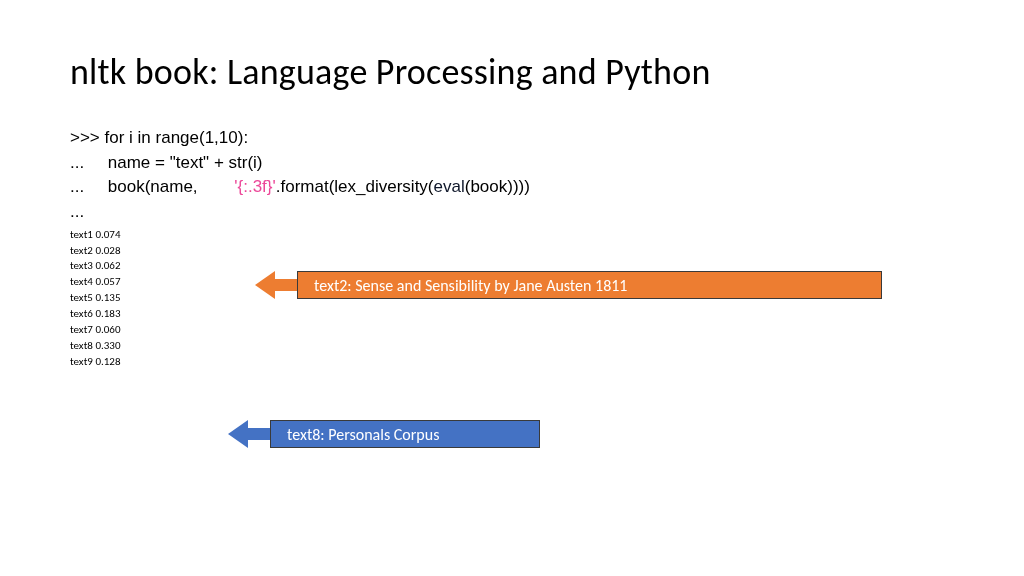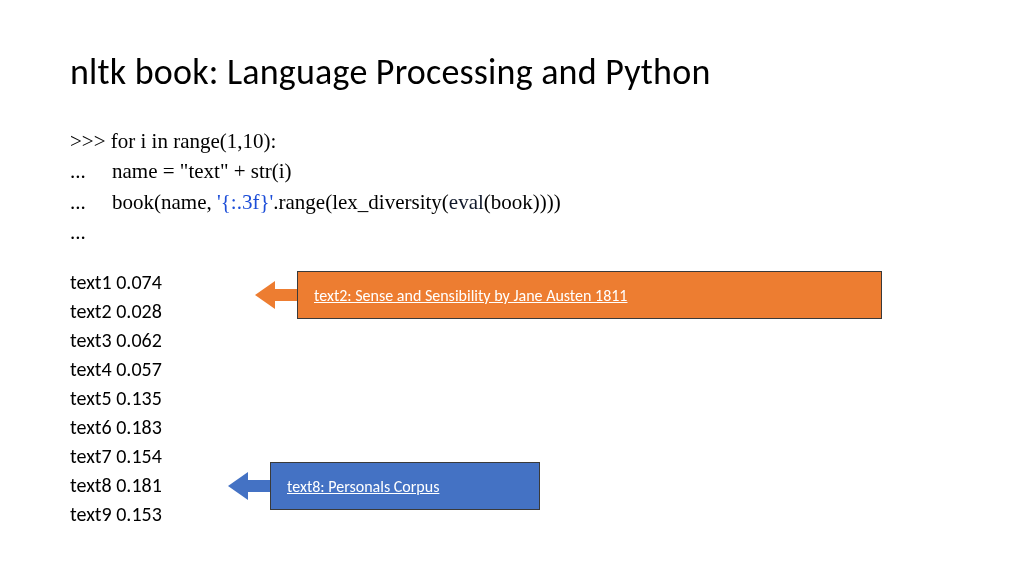--- a/index.html
+++ b/index.html
@@ -15,94 +15,93 @@
     padding: 50px 55px 0 70px;
   }
   .title {
     font-size: 36px;
     font-weight: 400;
     color: #000;
     margin-bottom: 32px;
     letter-spacing: 0.2px;
   }
   .code-block {
-    font-size: 21px;
+    font-size: 17px;
     line-height: 1.45;
     color: #000;
-    font-family: Liberation Serif, serif;
+    font-family: Liberation Sans, sans-serif;
   }
   .code-line { white-space: pre; }
-  .green { color: #1d4ed8; }
+  .green { color: #ec4899; margin-left: 32px; }
   .blue  { color: #0f172a; }
   .output-list {
-    font-size: 20px;
+    font-size: 11px;
     line-height: 1.45;
     color: #000;
-    margin-top: 20px;
+    margin-top: 2px;
   }
   .output-line { white-space: pre; }
 
   .callout {
     position: absolute;
     display: flex;
     align-items: center;
   }
   .arrowhead {
     width: 0; height: 0;
     border-top: 14px solid transparent;
     border-bottom: 14px solid transparent;
   }
   .arrowshaft {
     height: 12px;
   }
   .callout-body {
-    height: 48px;
+    height: 28px;
     border: 1px solid #3a3a3a;
     color: #fff;
     display: flex;
     align-items: center;
     padding: 0 16px;
     font-size: 16px;
-    text-decoration: underline;
   }
   
   .co1 { left: 255px; top: 271px; }
   .co1 .arrowhead   { border-right: 20px solid #ed7d31; }
   .co1 .arrowshaft  { width: 22px; background: #ed7d31; }
   .co1 .callout-body{ width: 585px; background: #ed7d31; }
   
-  .co2 { left: 228px; top: 462px; }
+  .co2 { left: 228px; top: 420px; }
   .co2 .arrowhead   { border-right: 20px solid #4472c4; }
   .co2 .arrowshaft  { width: 22px; background: #4472c4; }
   .co2 .callout-body{ width: 270px; background: #4472c4; }
 </style>
 </head>
 <body>
 
 <div class="slide">
 
   <h1 class="title">nltk book: Language Processing and Python</h1>
 
   <div class="code-block">
     <div class="code-line">&gt;&gt;&gt; for i in range(1,10):</div>
     <div class="code-line">...     name = "text" + str(i)</div>
-    <div class="code-line"><span>...     book(name, </span><span class="green">'{:.3f}'</span><span>.range(lex_diversity(</span><span class="blue">eval</span><span>(book))))</span></div>
+    <div class="code-line"><span>...     book(name, </span><span class="green">'{:.3f}'</span><span>.format(lex_diversity(</span><span class="blue">eval</span><span>(book))))</span></div>
     <div class="code-line">...</div>
   </div>
 
   <div class="output-list">
     <div class="output-line">text1 0.074</div>
     <div class="output-line">text2 0.028</div>
     <div class="output-line">text3 0.062</div>
     <div class="output-line">text4 0.057</div>
     <div class="output-line">text5 0.135</div>
     <div class="output-line">text6 0.183</div>
-    <div class="output-line">text7 0.154</div>
-    <div class="output-line">text8 0.181</div>
-    <div class="output-line">text9 0.153</div>
+    <div class="output-line">text7 0.060</div>
+    <div class="output-line">text8 0.330</div>
+    <div class="output-line">text9 0.128</div>
   </div>
 
 </div>
 
 <div class="callout co1">
   <div class="arrowhead"></div>
   <div class="arrowshaft"></div>
   <div class="callout-body">
     <span>text2: Sense and Sensibility by Jane Austen 1811</span>
   </div>

